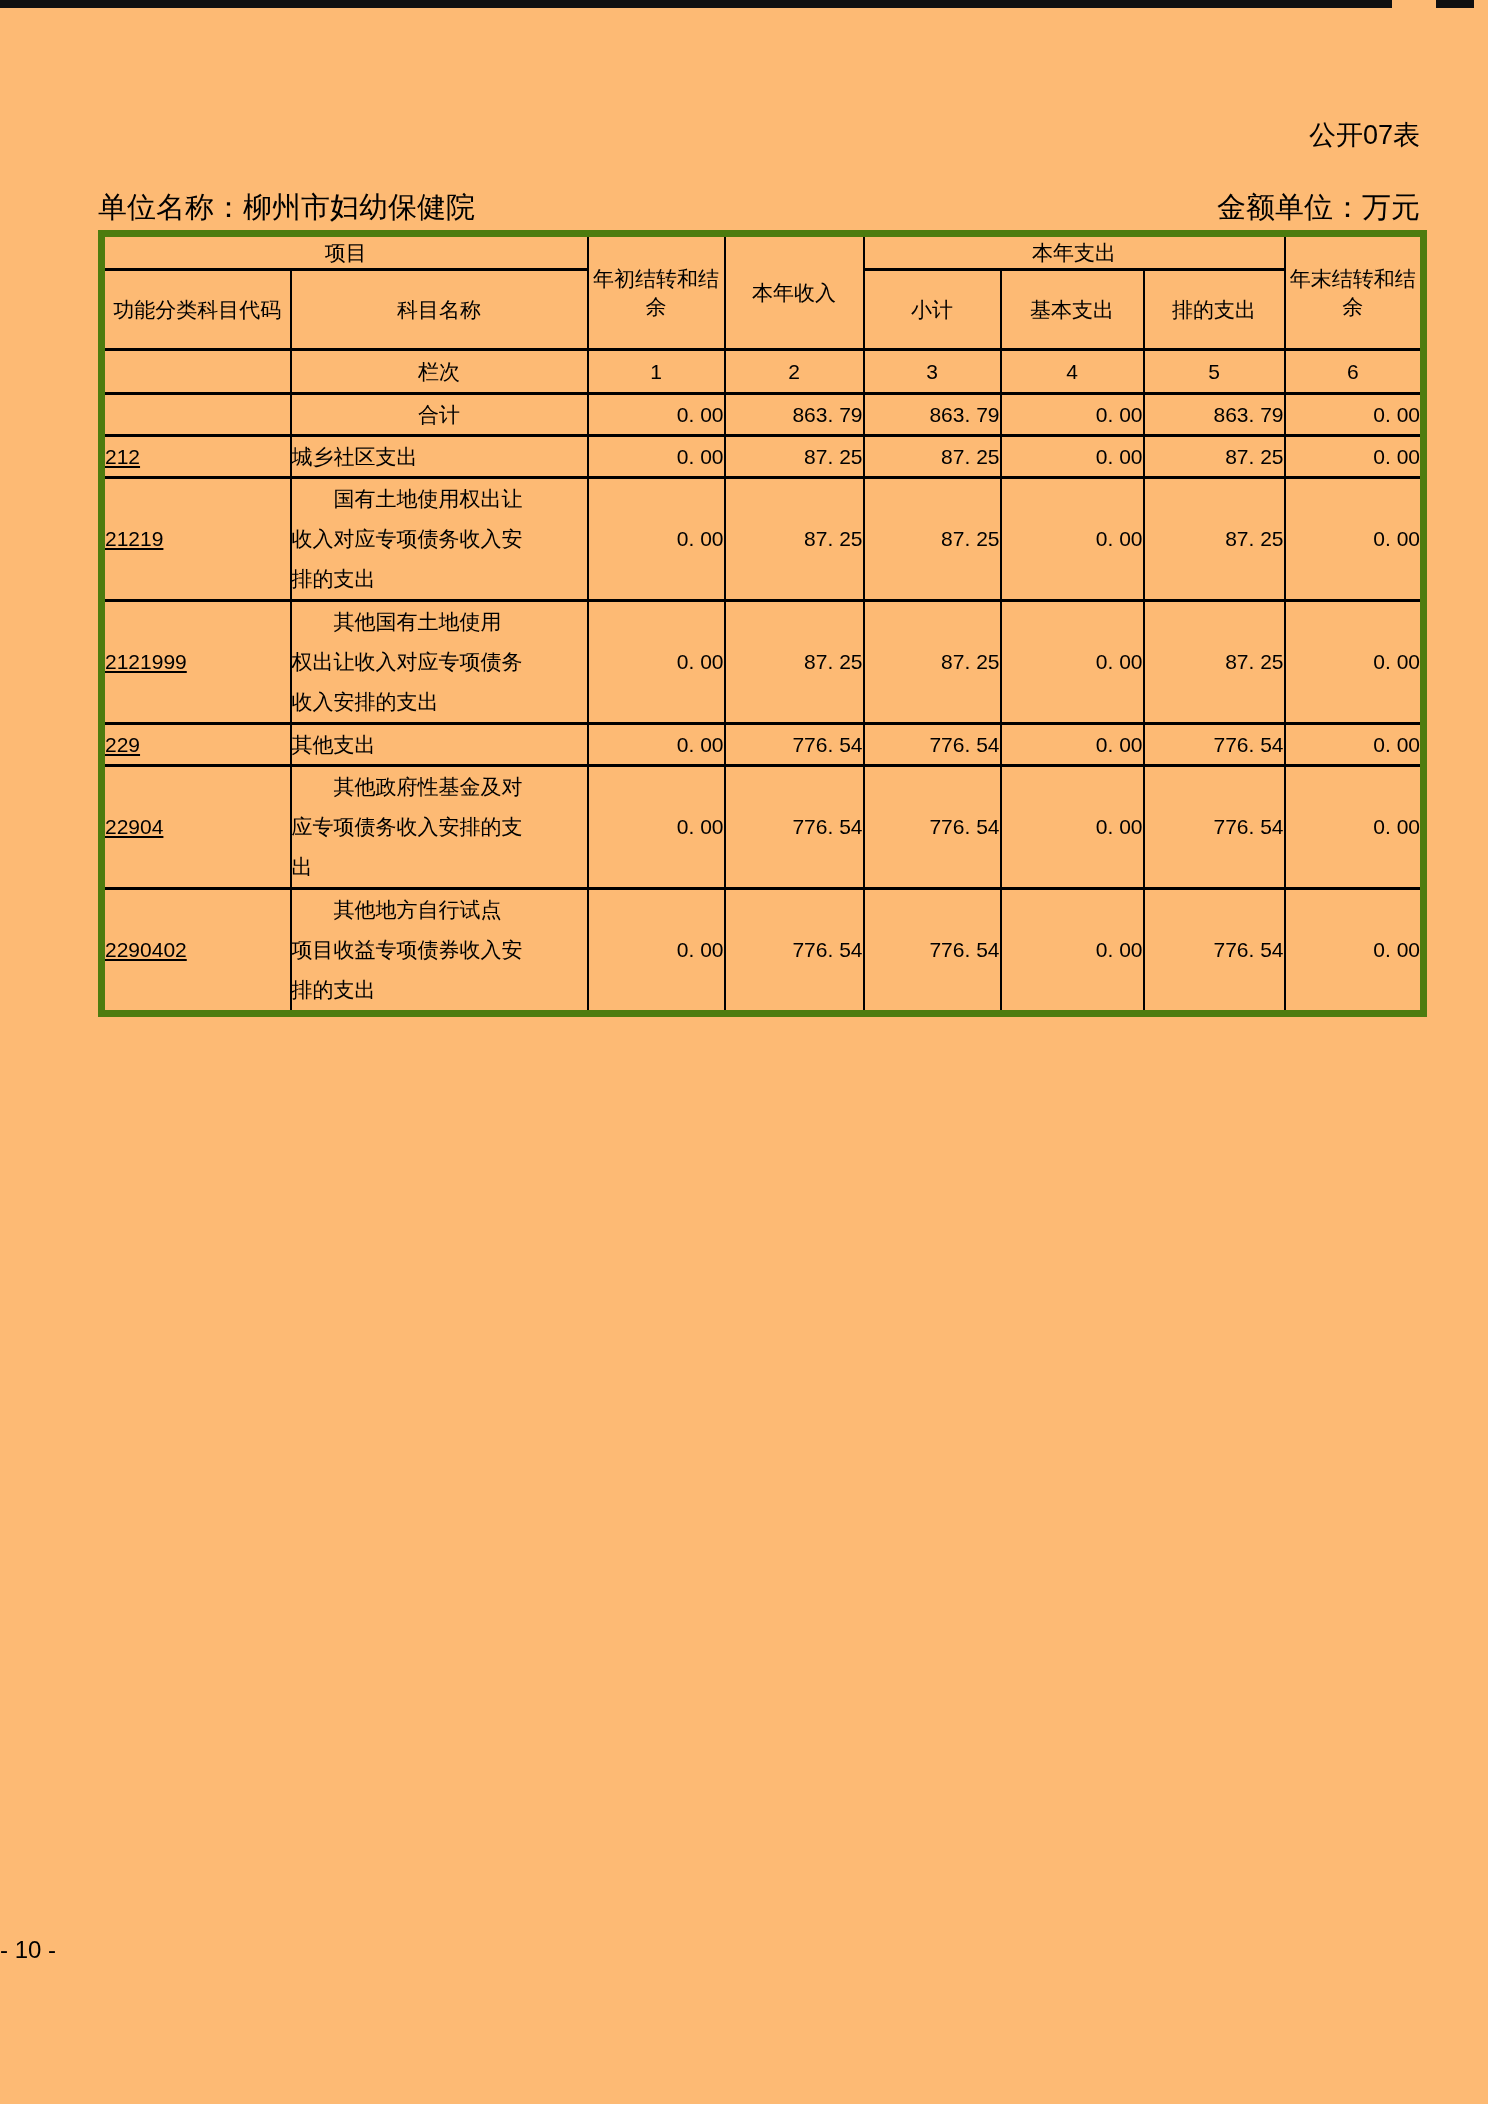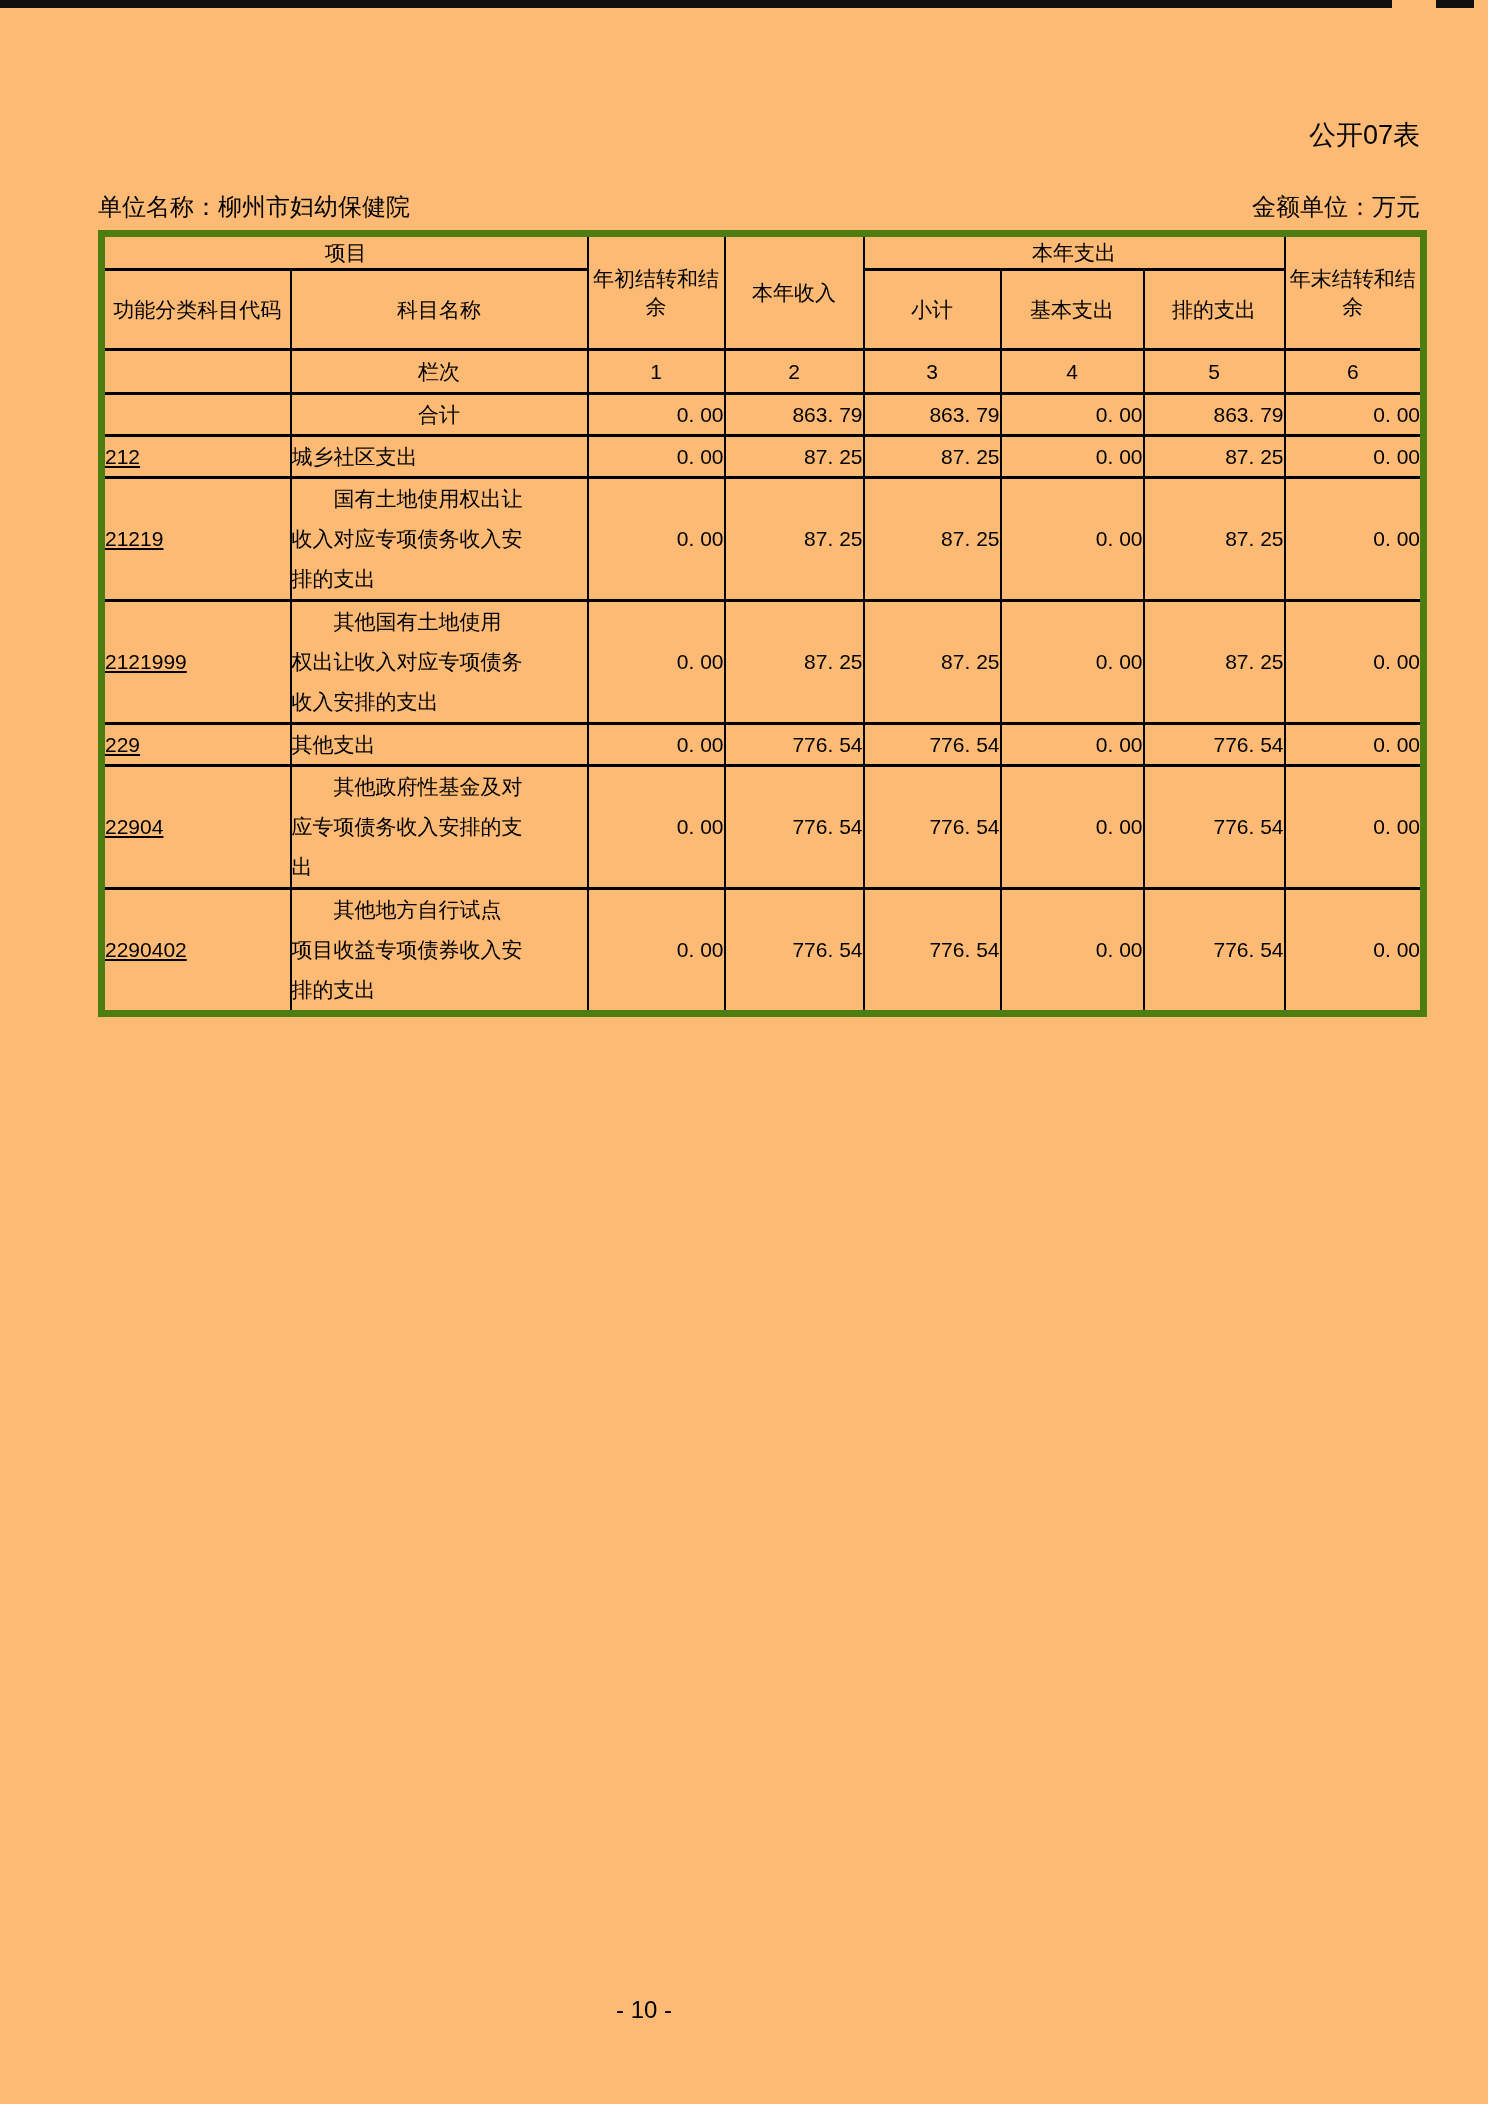--- a/index.html
+++ b/index.html
@@ -9,21 +9,21 @@
     font-family:"Liberation Sans","DejaVu Sans",sans-serif;
     overflow:hidden;
   }
   .scan-bar  { position:absolute; top:0; left:0;     width:1392px; height:8px; background:#101010; }
   .scan-bar2 { position:absolute; top:0; left:1436px; width:38px;  height:8px; background:#101010; }
 
   .content { position:absolute; left:98px; top:0; width:1322px; }
 
   .form-label { margin-top:118px; text-align:right; font-size:27px; line-height:34px; }
   .title { margin:36px 0 0 0; text-align:center; font-size:30px; line-height:38px; font-weight:700; letter-spacing:1px; }
-  .meta { margin-top:40px; display:flex; justify-content:space-between; align-items:flex-end; font-size:24px; line-height:30px;text-align:center; }
+  .meta { margin-top:40px; display:flex; justify-content:space-between; align-items:flex-end; font-size:29px; line-height:30px;text-align:center; }
 
   table.fiscal {
     margin-top:8px; border-collapse:collapse; table-layout:fixed;
     width:1322px; border:7px solid #4d7c0f;
   }
   .fiscal th, .fiscal td {
     border:solid #000; border-width:3px 2px;
     font-size:21px; font-weight:normal; vertical-align:middle;
     padding:0; overflow:hidden;
   }
@@ -45,21 +45,21 @@
   .cell-name  { text-align:left; padding:0 8px 0 12px; }
   .name-total { text-align:center; padding:0; }
   .name-multi {
     white-space:pre-line; text-indent:2em;
     line-height:40px; padding:4px 6px 4px 6px;
   }
   .cell-num { text-align:right; padding-right:4px; }
 
   .note { margin-top:5px; font-size:20px; line-height:26px; text-align:left; }
 
-  .page-number { position:absolute; top:1996px; left:0; width:1288px; text-align:center; font-size:24px; }
+  .page-number { position:absolute; top:1936px; left:0; width:1288px; text-align:left; font-size:24px; }
 </style>
 </head>
 <body>
 
 <div class="page">
   <div class="scan-bar"></div>
   <div class="scan-bar2"></div>
 
   <div class="content">
     <div class="form-label">公开07表</div>

